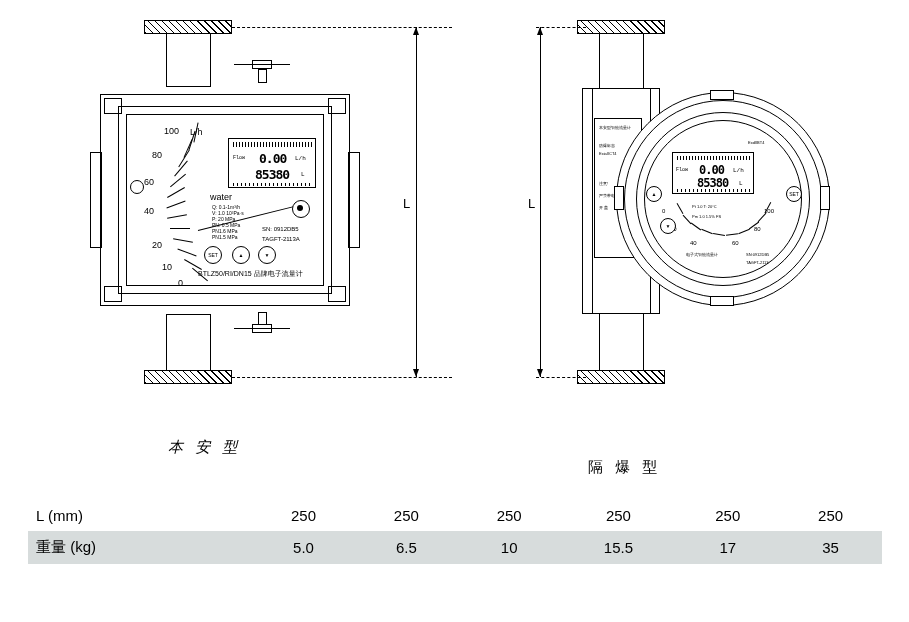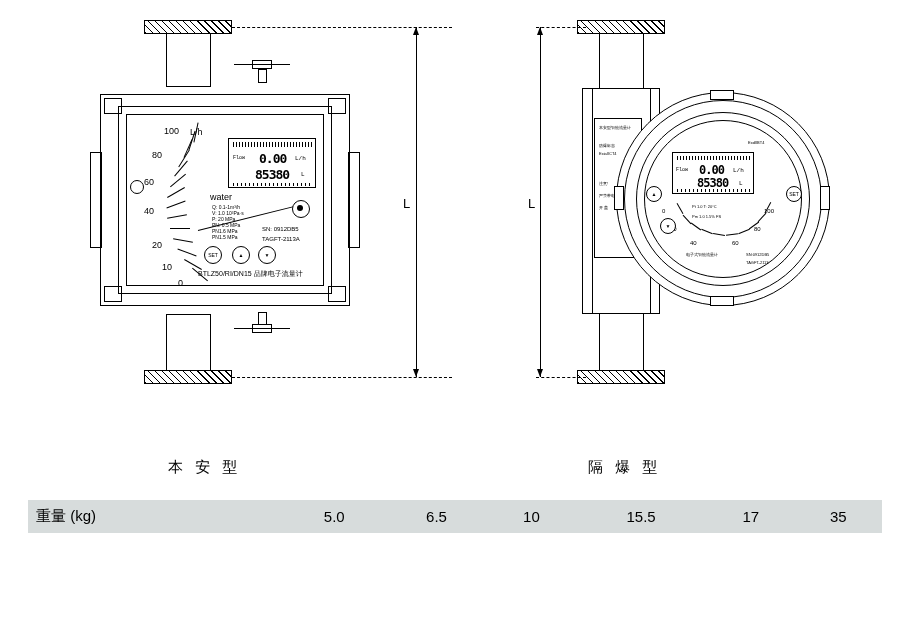--- a/index.html
+++ b/index.html
@@ -244,25 +244,34 @@
     <div class="circlebtn" style="left:140px;top:206px;width:14px;height:14px;">▼</div>
 
     <div class="dash-h" style="left:16px;top:15px;width:50px;"></div>
     <div class="dash-h" style="left:16px;top:365px;width:50px;"></div>
     <div class="ln v1" style="left:20px;top:15px;height:350px;"></div>
     <div style="position:absolute;left:17px;top:15px;width:0;height:0;border-left:3px solid transparent;border-right:3px solid transparent;border-bottom:8px solid #000;"></div>
     <div style="position:absolute;left:17px;top:357px;width:0;height:0;border-left:3px solid transparent;border-right:3px solid transparent;border-top:8px solid #000;"></div>
     <div style="position:absolute;left:6px;top:182px;font-size:13px;background:#fff;padding:2px;">L</div>
   </div>
 
-  <div class="caption" style="left:168px;top:458px;">本 安 型</div>
+  <div class="caption" style="left:168px;top:438px;font-style:italic;">本 安 型</div>
   <div class="caption" style="left:588px;top:458px;">隔 爆 型</div>
 
   <table>
     <tbody>
+      <tr>
+        <td class="lbl2">L      (mm)</td>
+        <td>250</td>
+        <td>250</td>
+        <td>250</td>
+        <td>250</td>
+        <td>250</td>
+        <td>250</td>
+      </tr>
       <tr class="shade">
         <td class="lbl2">重量   (kg)</td>
         <td>5.0</td>
         <td>6.5</td>
         <td>10</td>
         <td>15.5</td>
         <td>17</td>
         <td>35</td>
       </tr>
     </tbody>

